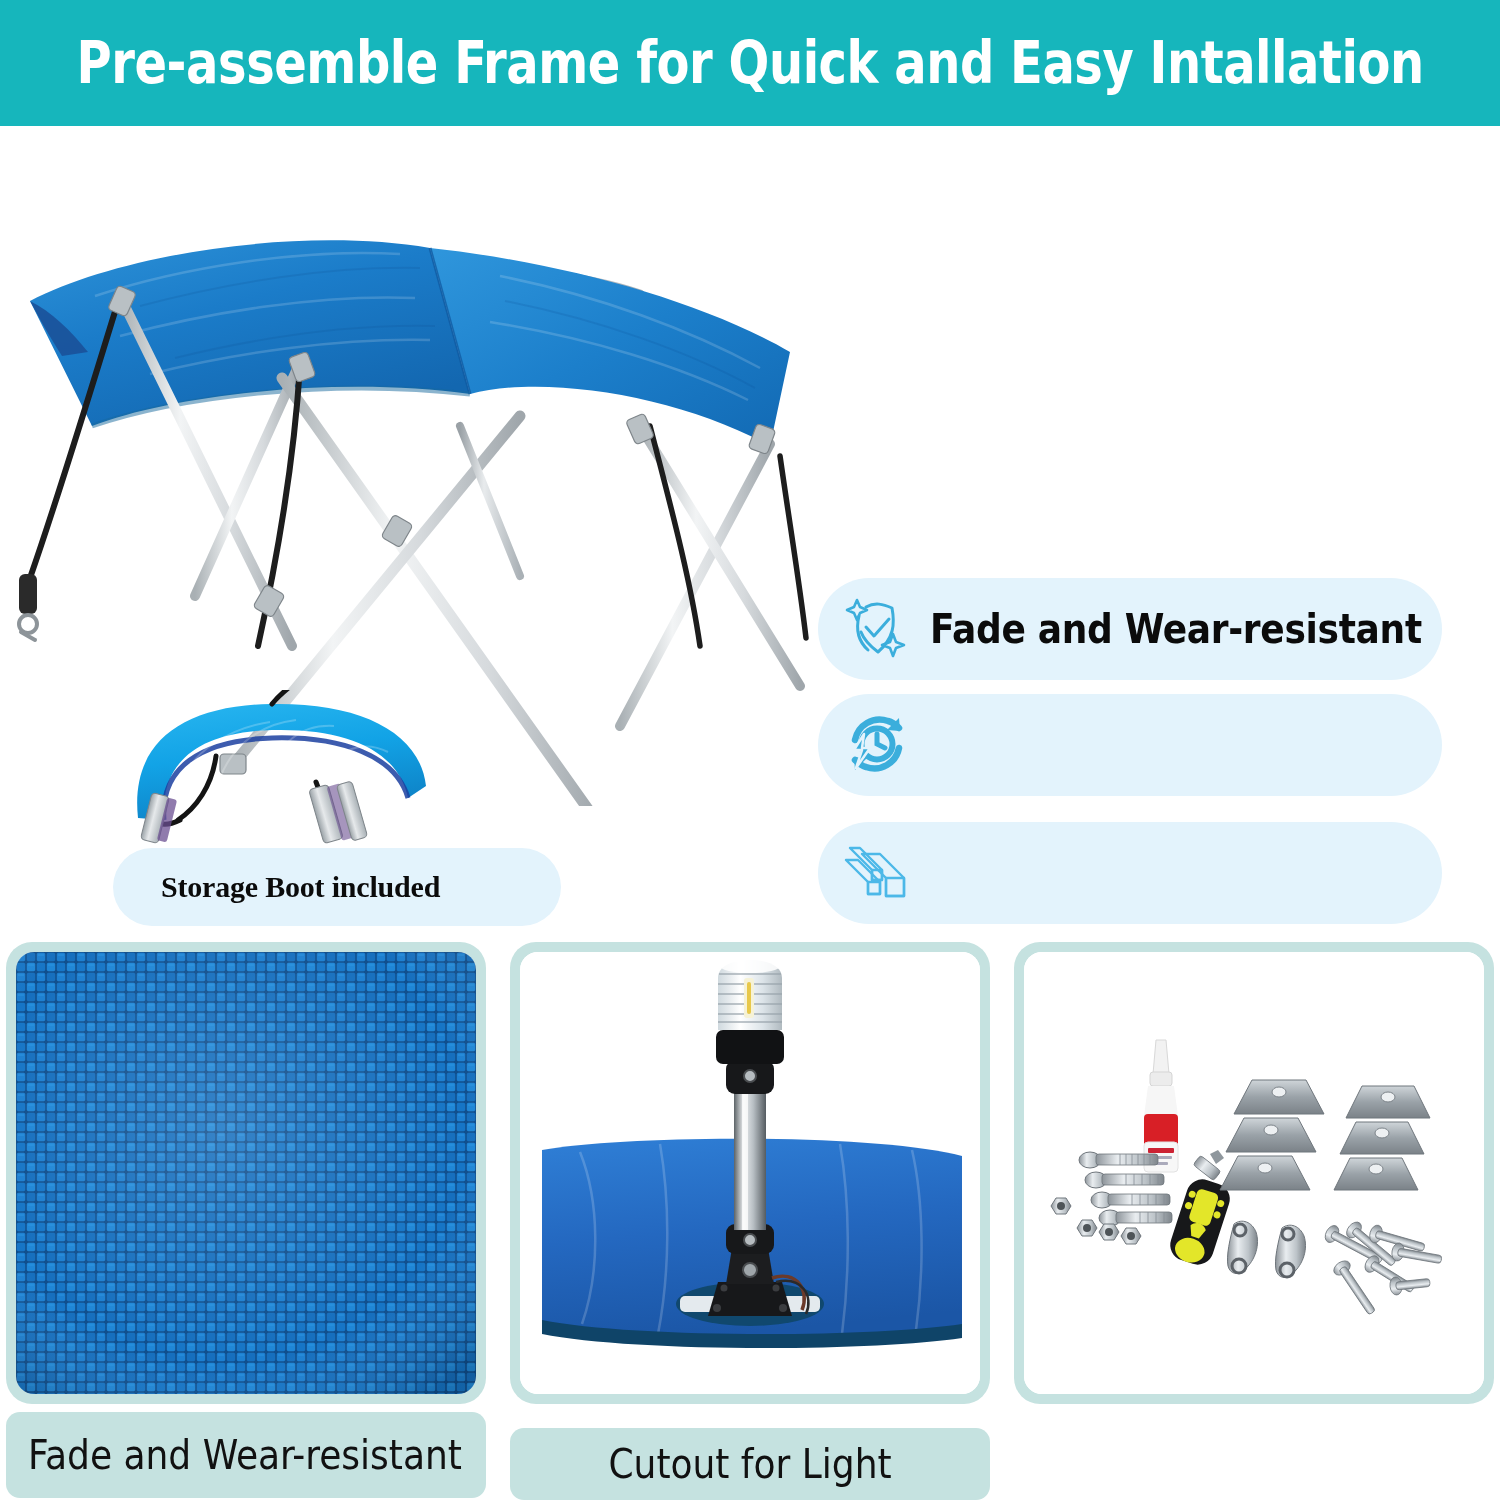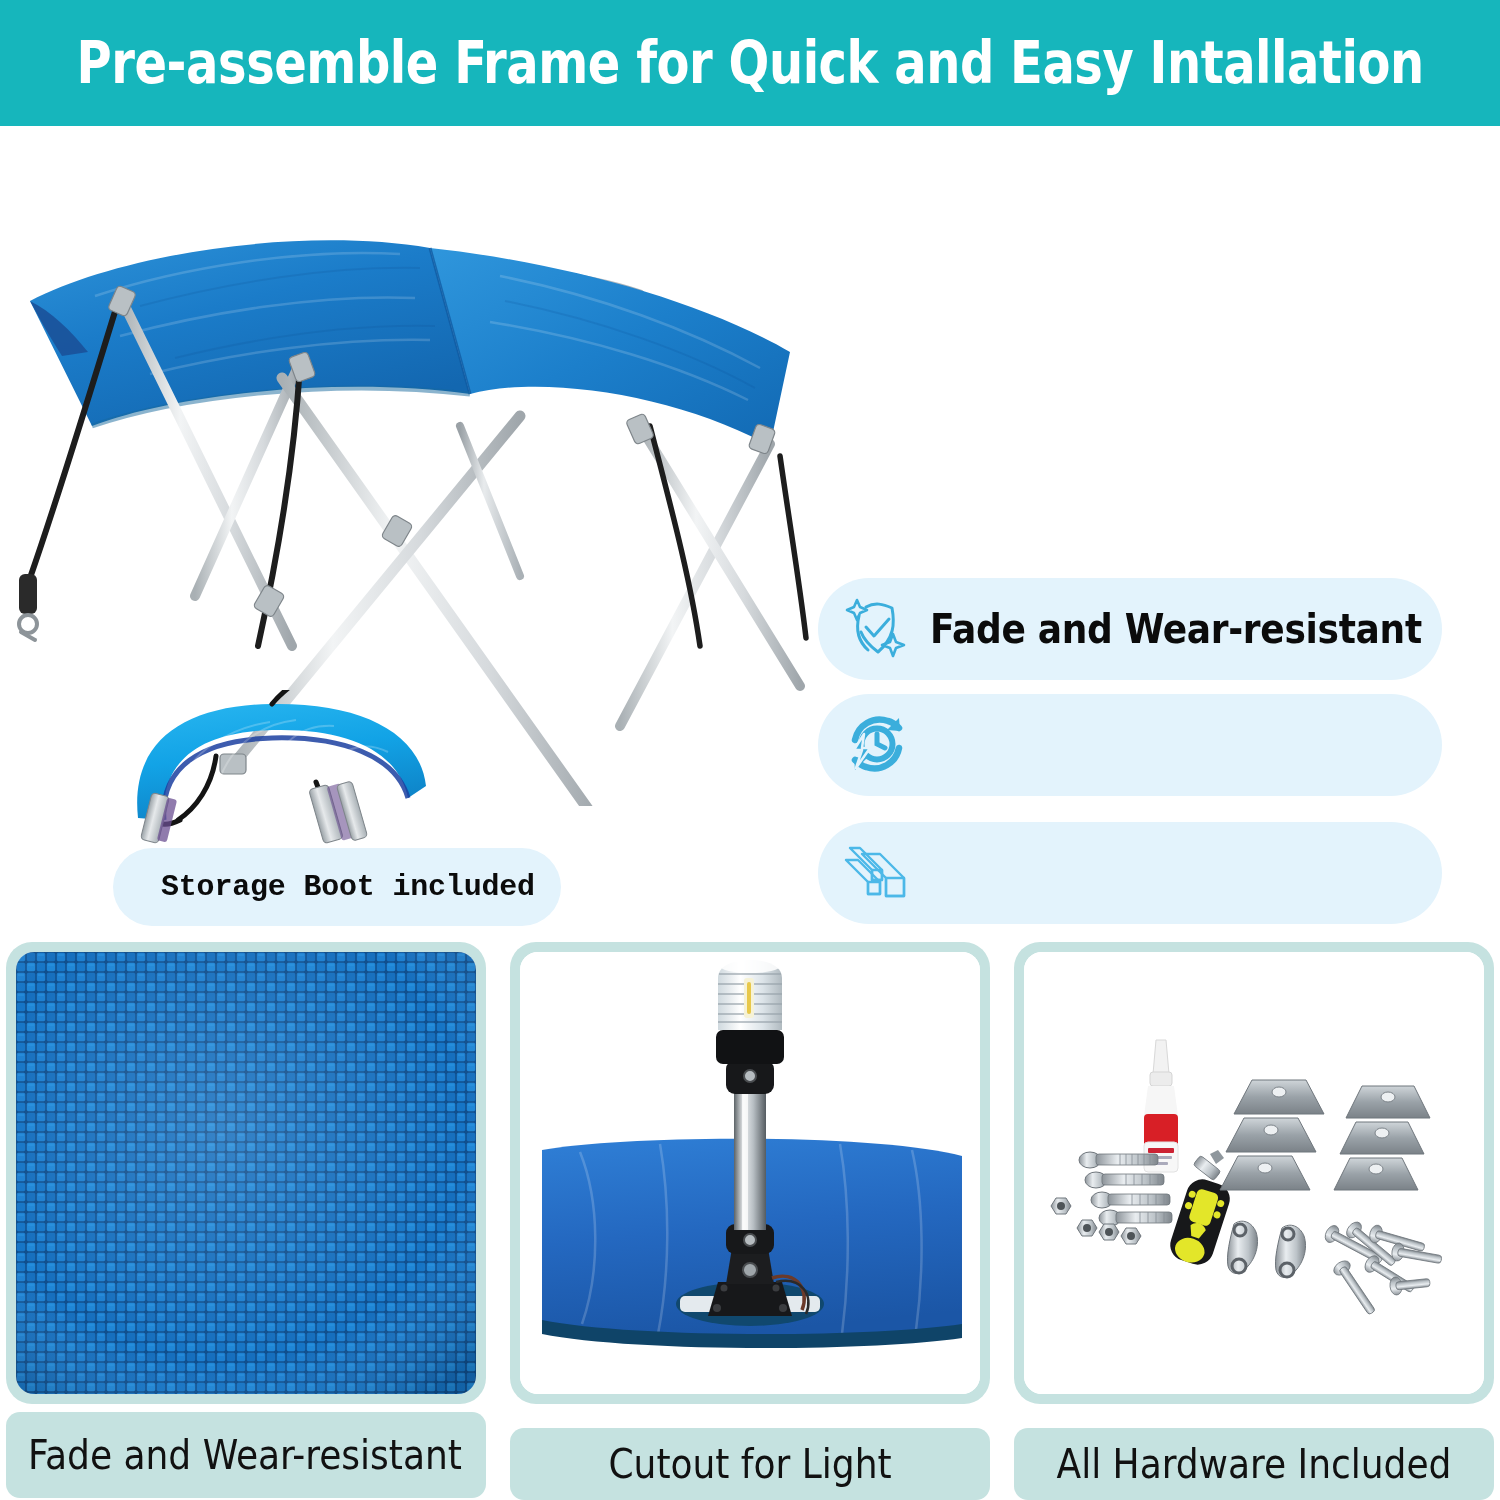--- a/index.html
+++ b/index.html
@@ -99,21 +99,21 @@
   .boot-pill {
     left: 113px;
     top: 848px;
     width: 448px;
     height: 78px;
     justify-content: flex-start;
     padding-left: 48px;
   }
   .boot-pill .pill-label {
     font-size: 30px;
-    font-family: Liberation Mono, monospace;
+    font-family: Liberation Serif, serif;
     letter-spacing: -0.2px;
   }
 
   
   .cards-row {
     position: absolute;
     left: 0;
     top: 942px;
     width: 1500px;
     height: 558px;
@@ -652,18 +652,15 @@
                 </g>
               <g transform="translate(64,52) rotate(-96 0 0)">
                   <ellipse cx="0" cy="0" rx="9" ry="6"></ellipse>
                   <rect x="-4" y="0" width="8" height="34" rx="3"></rect>
                 </g>
             </g>
           </g>
         </svg>
       </div>
     </div>
-    <div class="card-caption center">
-      <span class="caption-text">All Hardware Included</span>
-    </div>
   </div>
 
 </div>
 
 </body></html>

